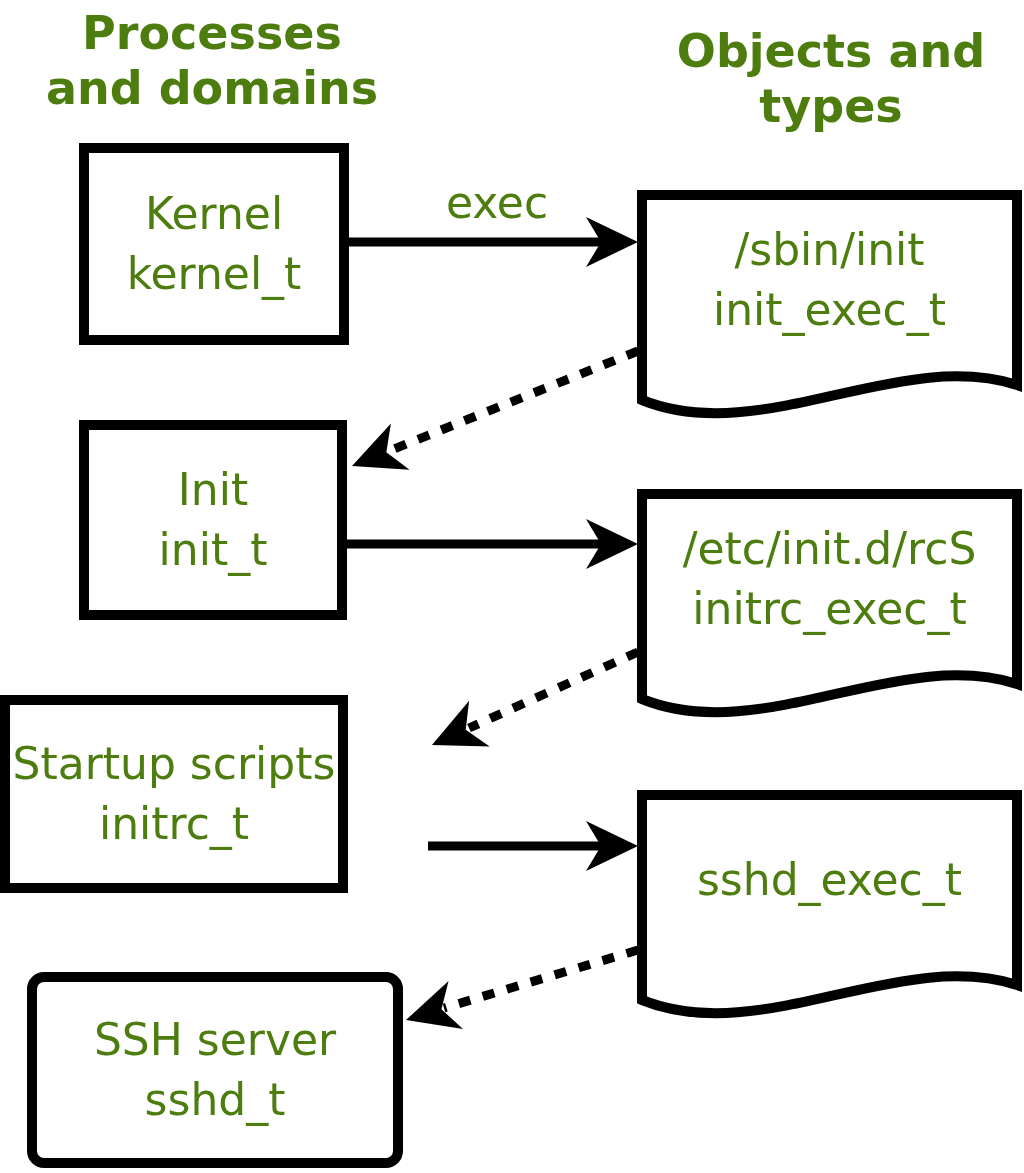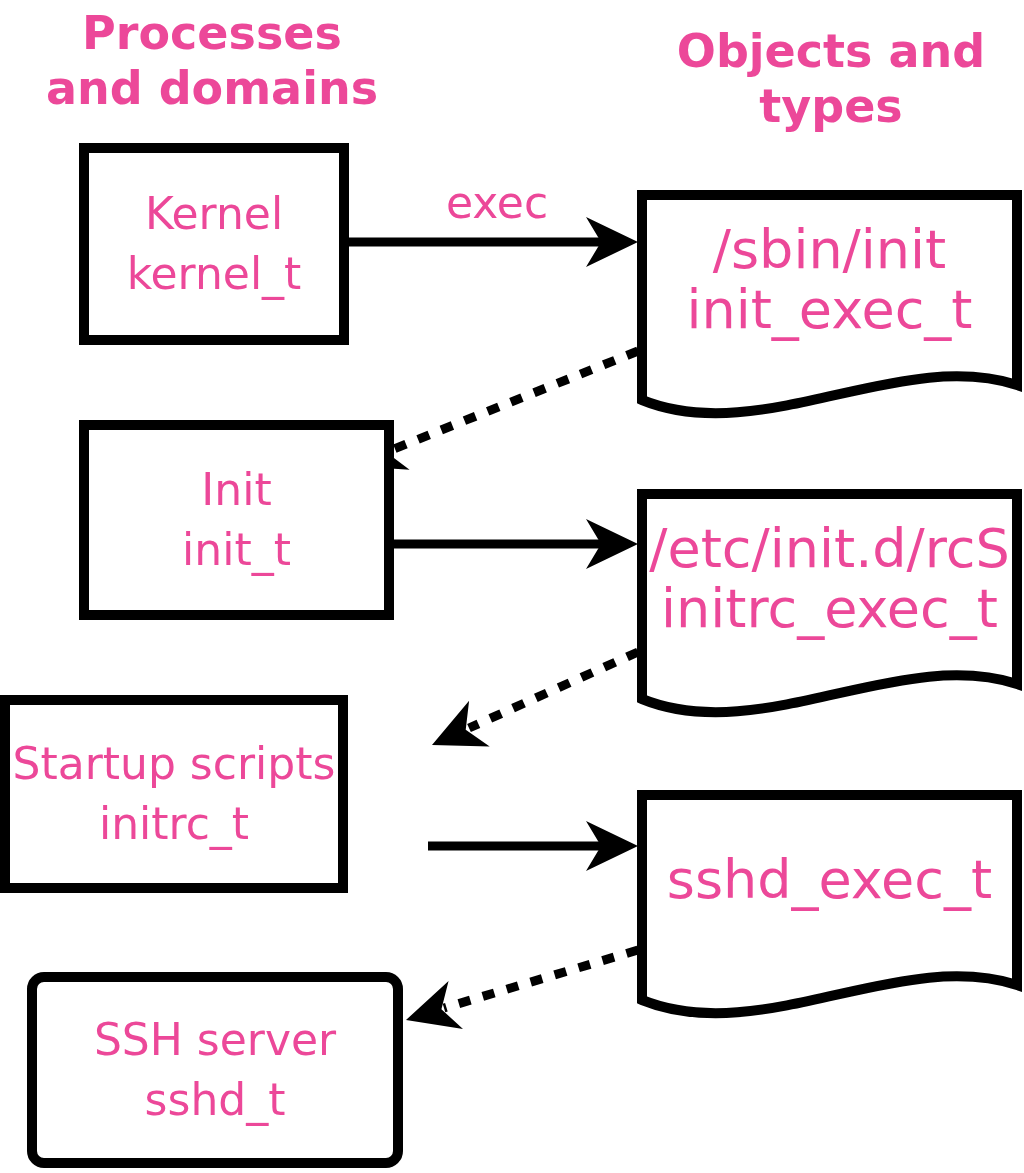--- a/index.html
+++ b/index.html
@@ -2,21 +2,21 @@
 <html><head>
 <meta charset="utf-8">
 <style>
   html,body{margin:0;padding:0;background:#ffffff;}
   .canvas{
     position:relative;
     width:1024px;
     height:1173px;
     background:#ffffff;
     font-family:"DejaVu Sans", sans-serif;
-    color:#ec4899;
+    color:#4d7c0f;
     overflow:hidden;
   }
   .layer{position:absolute;left:0;top:0;width:1024px;height:1173px;}
   .col-header{
     position:absolute;
     font-weight:bold;
     font-size:46px;
     line-height:55px;
     text-align:center;
     white-space:pre-line;
@@ -33,21 +33,21 @@
     font-size:44px;
     line-height:60px;
     text-align:left;
   }
   .doc-label{
     position:absolute;
     display:flex;
     flex-direction:column;
     justify-content:center;
     align-items:center;
-    font-size:54px;
+    font-size:44px;
     line-height:60px;
     text-align:center;
   }
   .edge-label{
     position:absolute;
     font-size:44px;
     line-height:50px;
     text-align:center;
   }
   svg .shape{fill:#ffffff;stroke:#000000;stroke-width:10;}
@@ -102,21 +102,21 @@
   <div class="col-header" style="left:22px; top:6px; width:380px;">Processes
 and domains</div>
   <div class="col-header" style="left:665px; top:24px; width:332px;">Objects and
 types</div>
 
   <div class="pbox" style="left:79px; top:143px; width:270px; height:202px;">
     <div>Kernel</div>
     <div>kernel_t</div>
   </div>
 
-  <div class="pbox" style="left:79px; top:420px; width:315px; height:200px;">
+  <div class="pbox" style="left:79px; top:420px; width:268px; height:200px;">
     <div>Init</div>
     <div>init_t</div>
   </div>
 
   <div class="pbox" style="left:0px; top:695px; width:348px; height:198px;">
     <div>Startup scripts</div>
     <div>initrc_t</div>
   </div>
 
   <div class="pbox" style="left:27px; top:972px; width:376px; height:196px;border-radius:17px;">

